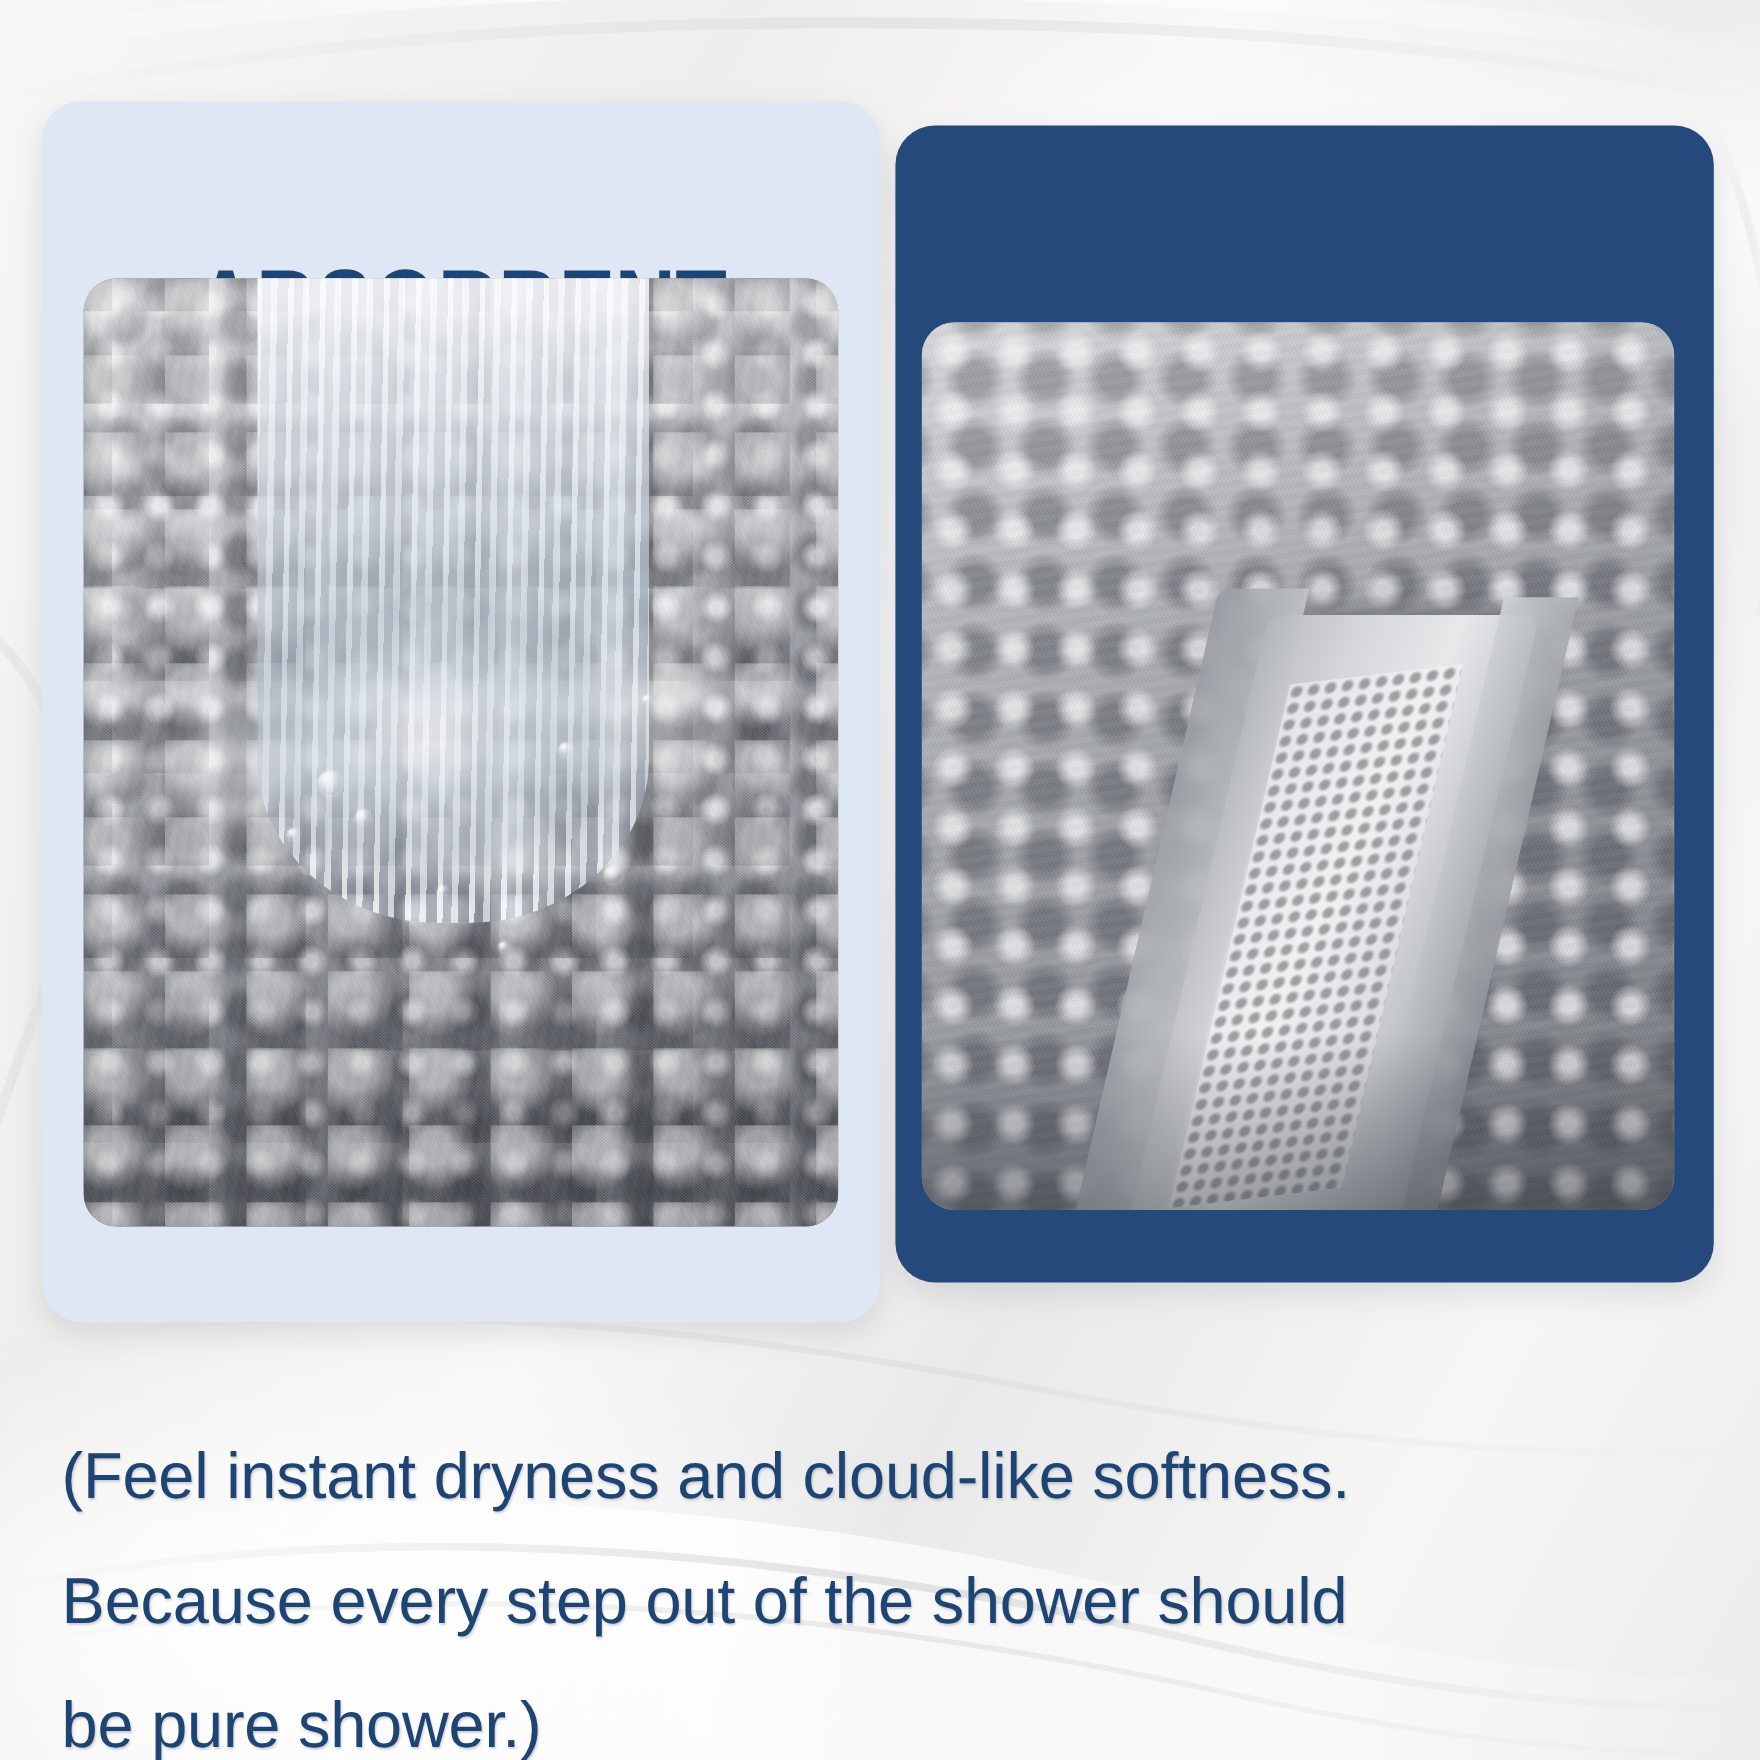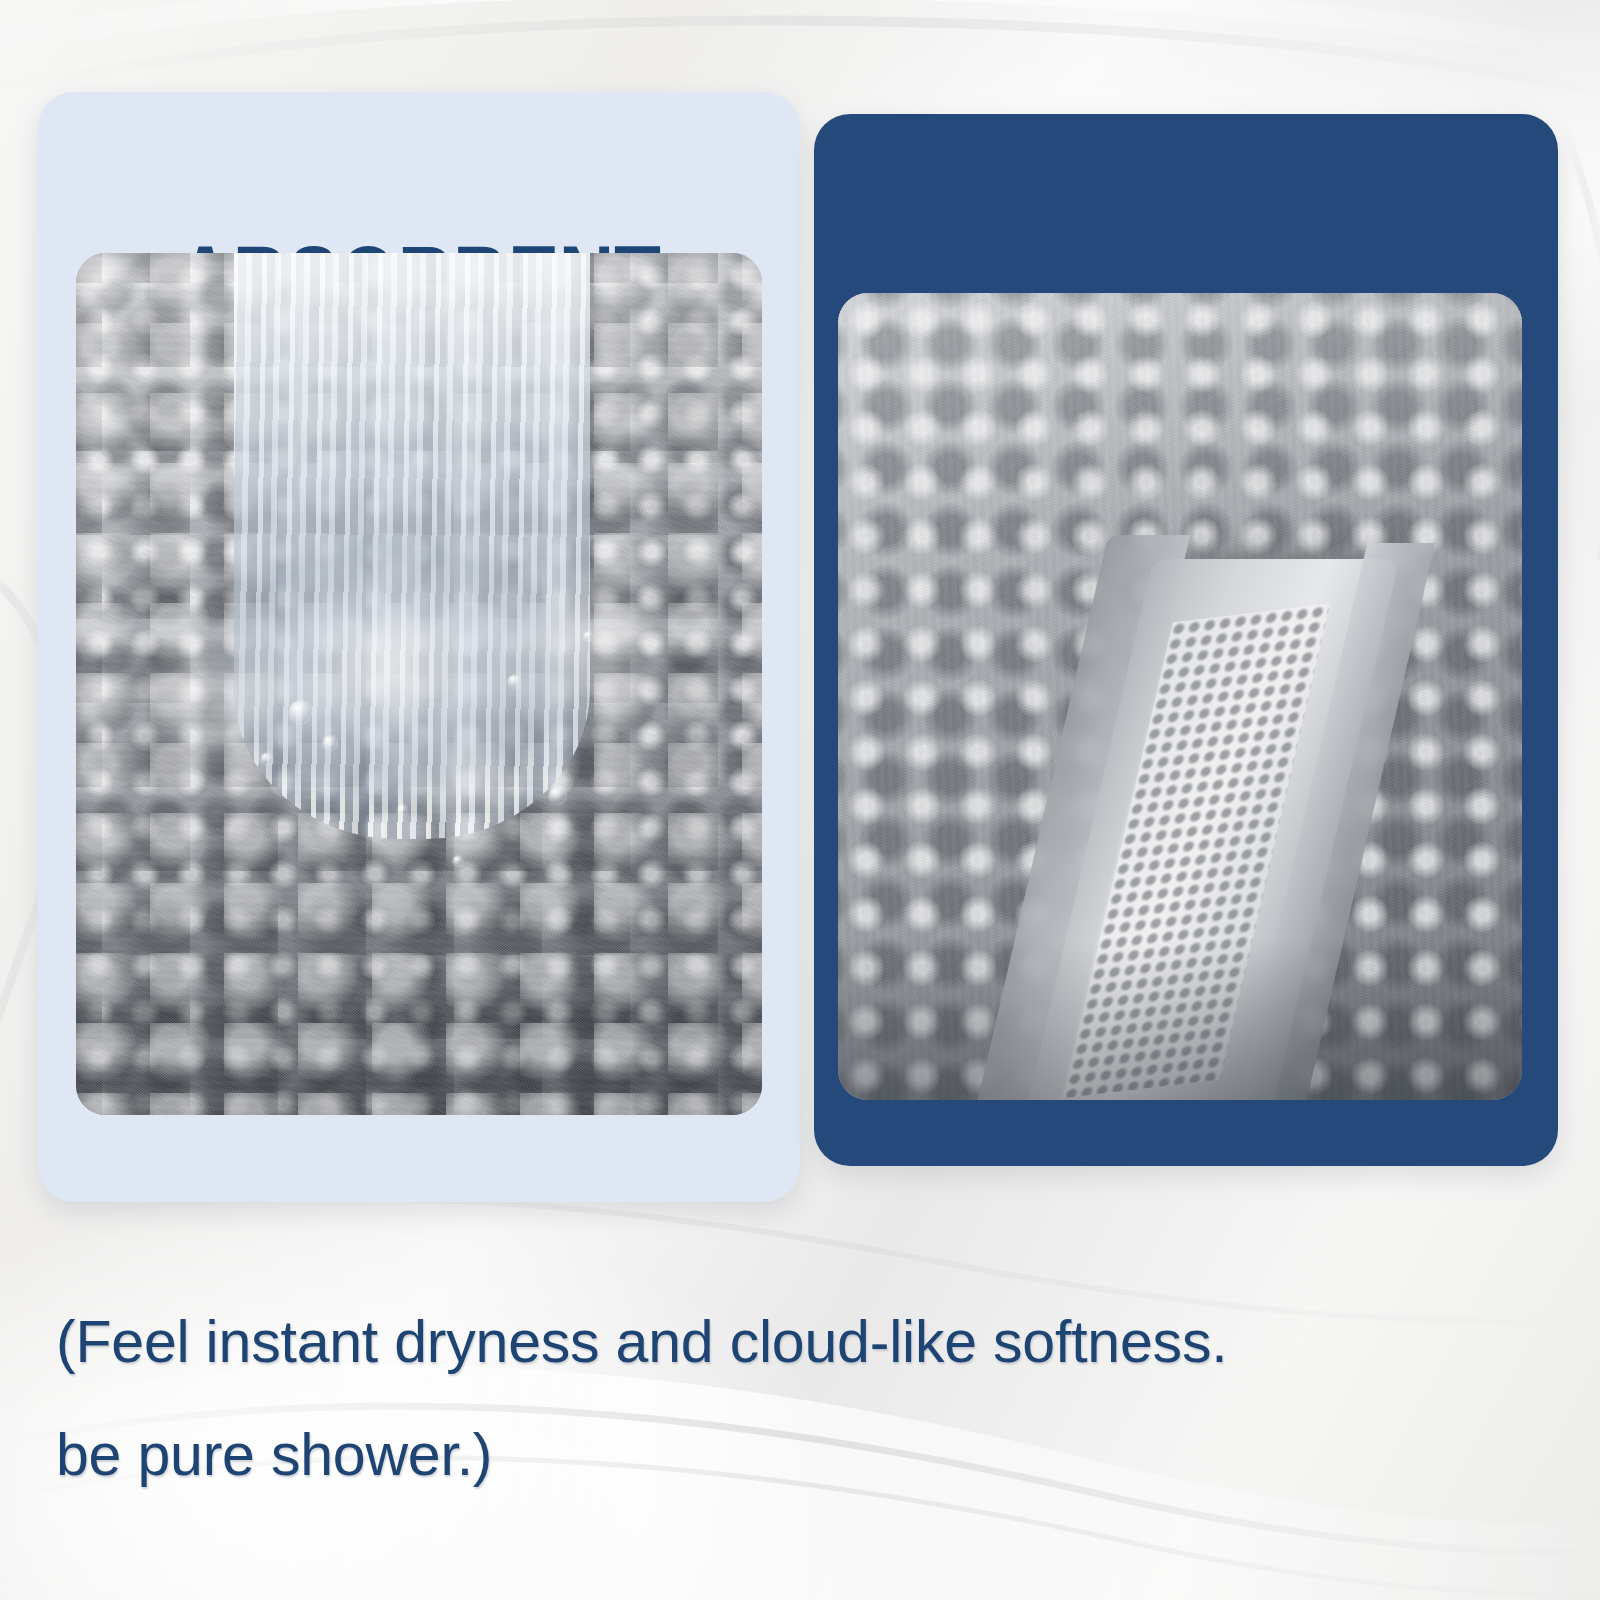--- a/index.html
+++ b/index.html
@@ -255,16 +255,17 @@
       <div class="fold-lip2"></div>
       <div style="position:absolute;left:37%;top:33%;width:36%;height:67%;transform:skewX(-13deg);overflow:hidden;border-radius:14px 14px 0 0;">
         <div class="mesh"></div>
       </div>
       <div class="shadow-floor"></div>
     </div>
   </div>
 
   <div class="caption">
     <span class="ln">(Feel instant dryness and cloud-like softness.</span>
+    <span class="ln">Because every step out of the shower should</span>
     <span class="ln">be pure shower.)</span>
   </div>
 
 </div>
 
 </body></html>

